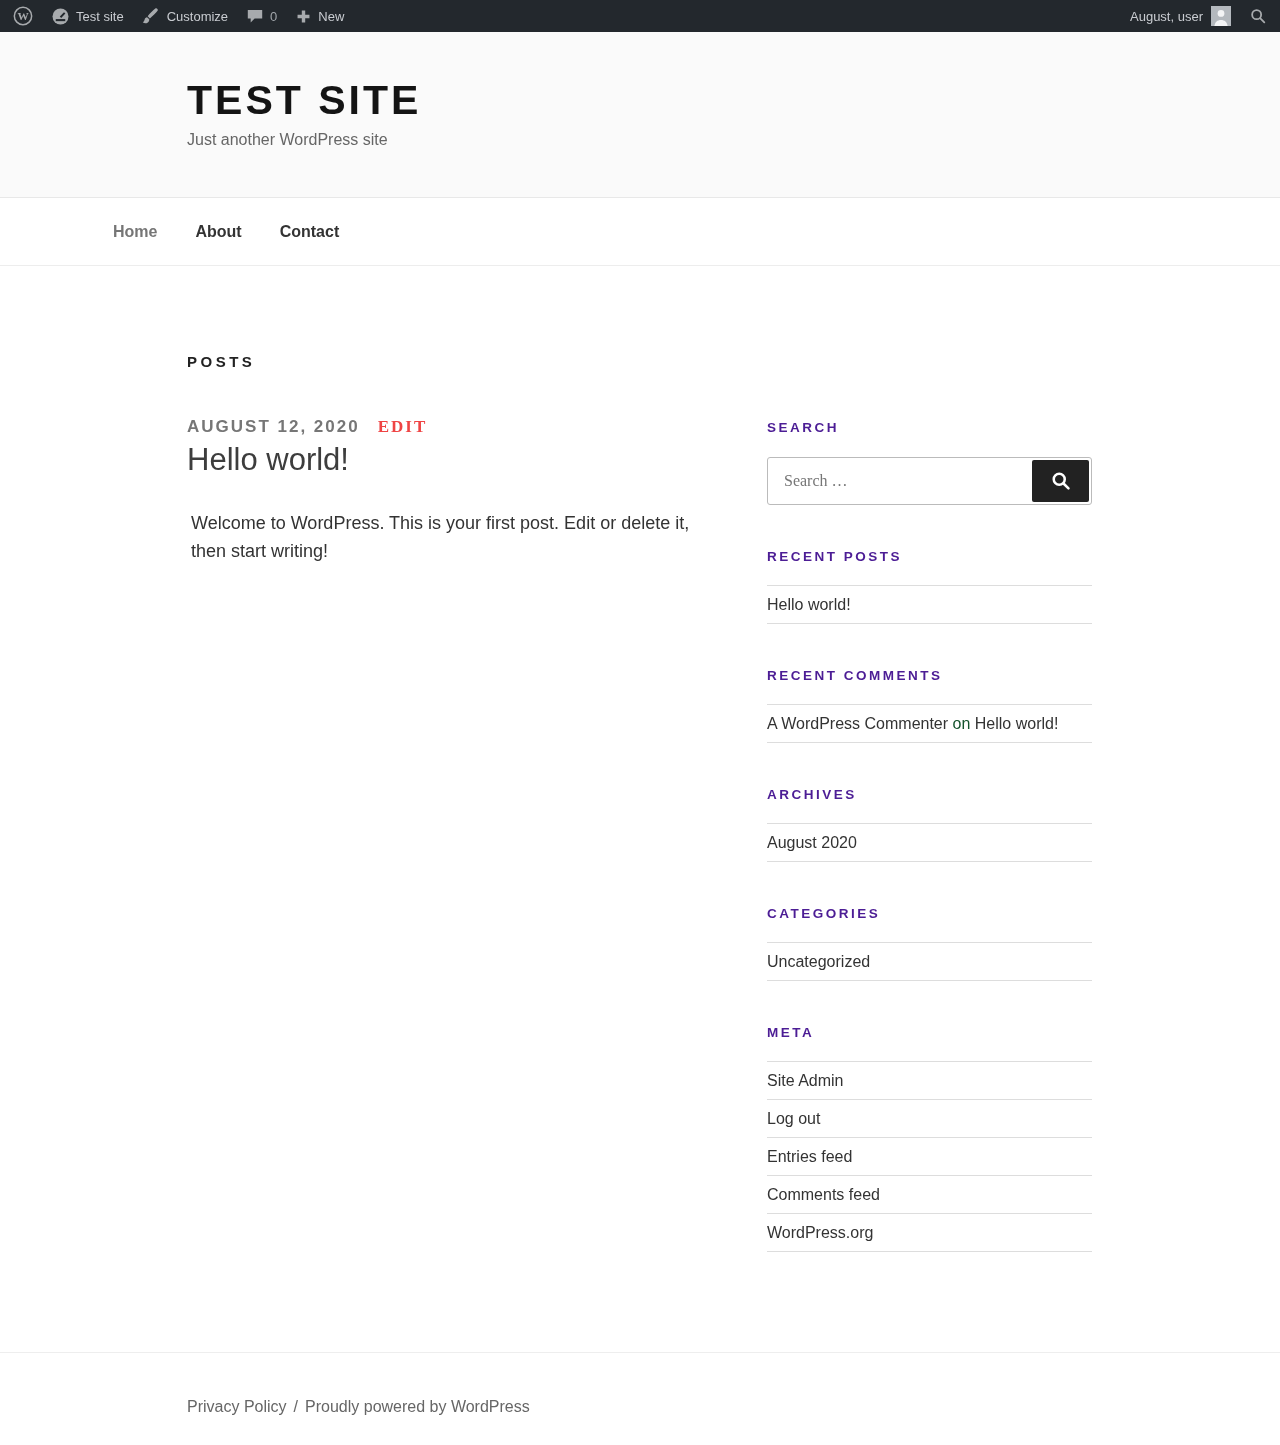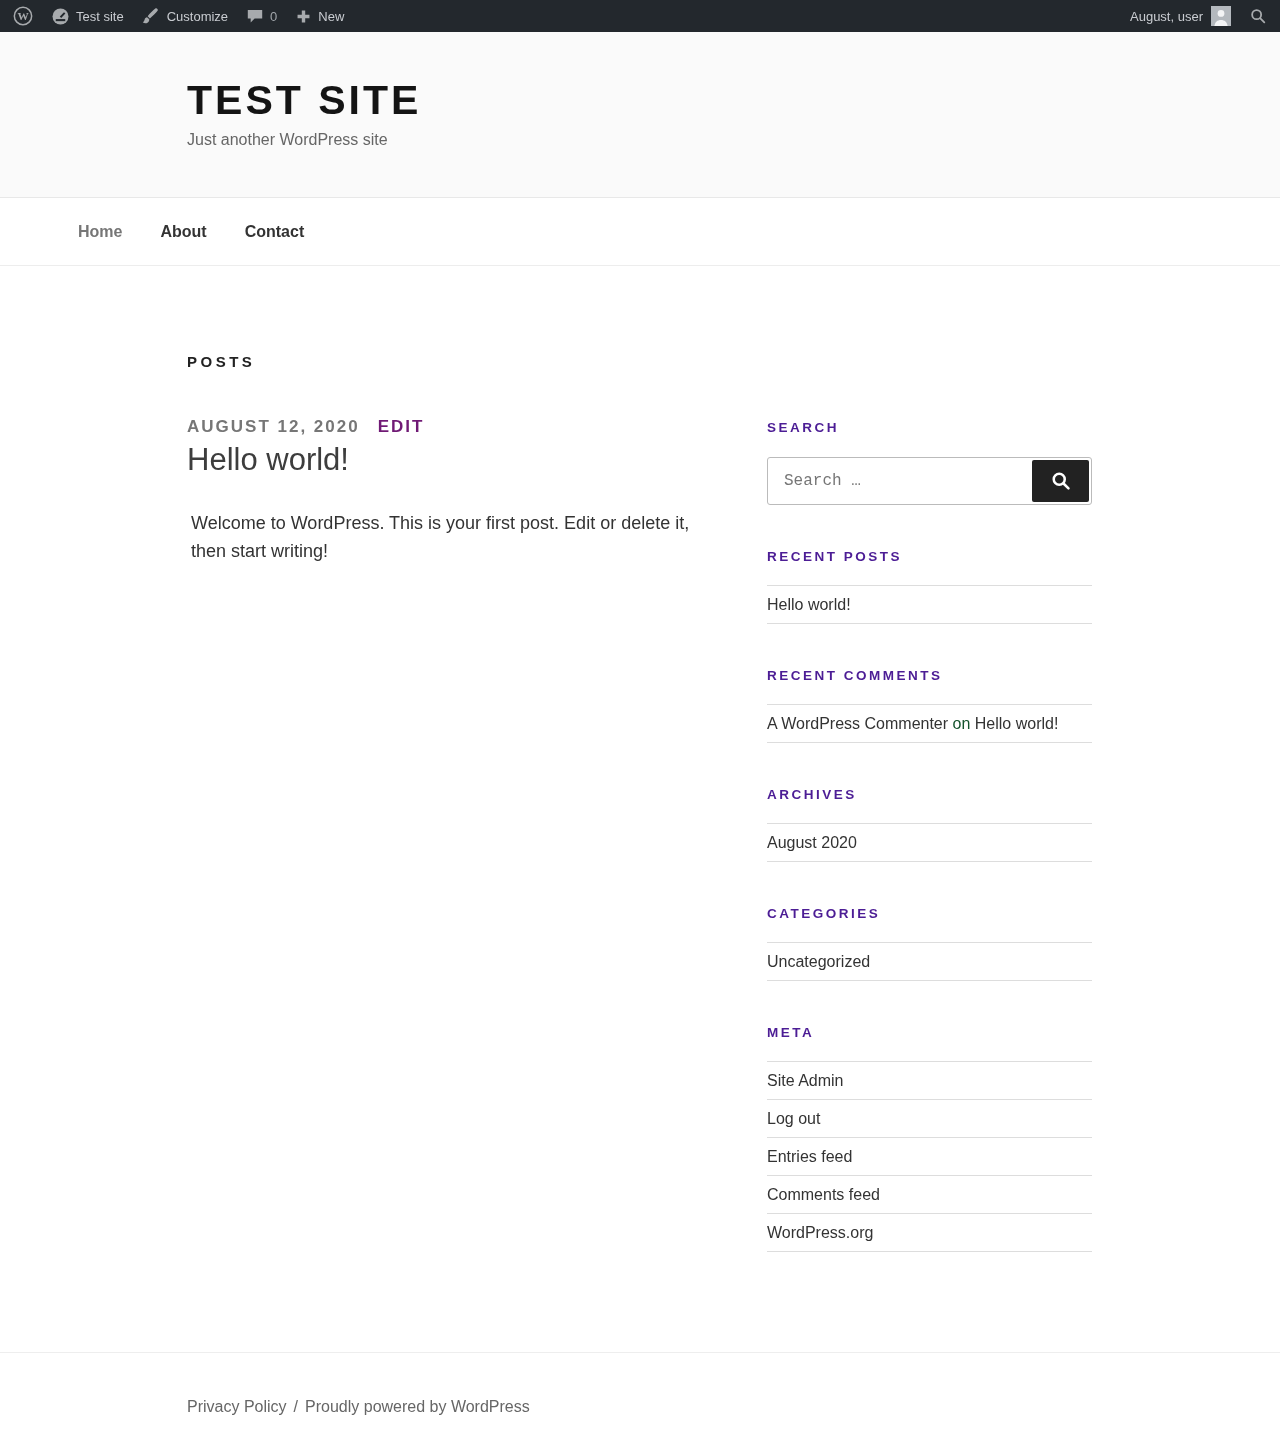--- a/index.html
+++ b/index.html
@@ -61,21 +61,21 @@
     color: #666;
   }
 
   
   .main-nav {
     background: #fff;
     border-bottom: 1px solid #ededed;
     height: 68px;
     display: flex;
     align-items: center;
-    padding-left: 78px;
+    padding-left: 113px;
     column-gap: 38px;
   }
   .main-nav a {
     font-size: 16px;
     font-weight: 700;
     color: #333;
   }
   .main-nav a.current { color: #767676; }
 
   
@@ -97,21 +97,21 @@
   .post-meta {
     display: flex;
     column-gap: 18px;
     font-size: 17px;
     line-height: 15px;
     font-weight: 700;
     letter-spacing: 2px;
     text-transform: uppercase;
   }
   .post-meta .date { color: #767676; }
-  .post-meta .edit { color: #701a75; }
+  .post-meta .edit { color: #ef4444; font-family: Liberation Serif, serif; }
   .post-title { margin: 7px 0 0; }
   .post-title a {
     font-size: 31px;
     line-height: 38px;
     font-weight: 400;
     color: #3d3d3d;
   }
   .post-body {
     margin: 30px 4px 0;
     width: 512px;
@@ -134,21 +134,21 @@
     text-transform: uppercase;
   }
   .search-form { position: relative; margin-top: 21px; }
   .search-input {
     width: 100%;
     height: 48px;
     border: 1px solid #bbb;
     border-radius: 3px;
     background: #fff;
     padding: 0 70px 0 16px;
-    font-family: Liberation Mono, monospace;
+    font-family: Liberation Serif, serif;
     font-size: 16px;
     color: #333;
     outline: none;
   }
   .search-input::placeholder { color: #767676; opacity: 1; }
   .search-submit {
     position: absolute;
     top: 3px; right: 3px; bottom: 3px;
     width: 57px;
     background: #222;

